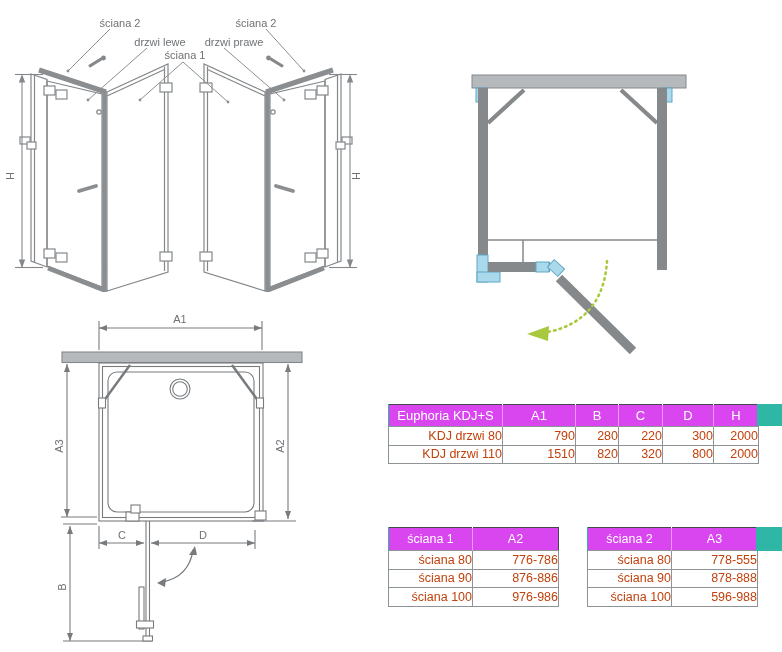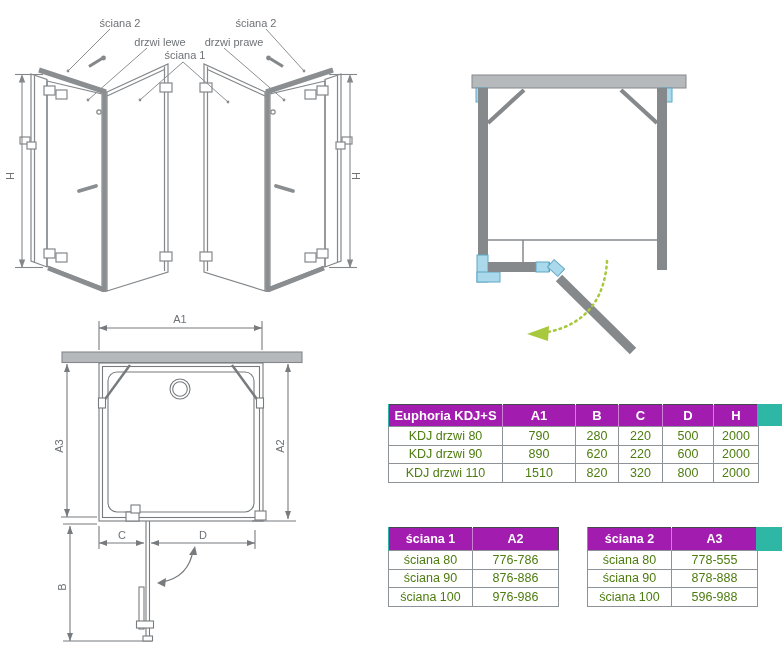--- a/index.html
+++ b/index.html
@@ -1,26 +1,26 @@
 <!DOCTYPE html>
 <html><head>
 <meta charset="utf-8">
 <style>
   html,body{margin:0;padding:0;background:#ffffff;}
   .canvas{position:relative;width:782px;height:652px;background:#fff;overflow:hidden;
           font-family:"Liberation Sans",sans-serif;}
   svg{position:absolute;left:0;top:0;}
   svg text{font-family:"Liberation Sans",sans-serif;fill:#6e7276;font-size:11px;}
   .tbl{position:absolute;border-collapse:collapse;table-layout:fixed;background:#fff;}
-  .tbl th{background:#a21caf;color:#ffffff;font-weight:bold;font-size:13px;
+  .tbl th{background:#d946ef;color:#ffffff;font-weight:normal;font-size:13px;
           border-left:1px solid rgba(255,255,255,.45);padding:2px 0;height:17px;}
   .tbl th:first-child{border-left:1px solid #2fb7a5;}
   .tbl{border:1px solid #45494b;}
   .tbl thead tr{border-bottom:1px solid #45494b;}
-  .tbl td{border:1px solid #8d9396;color:#4d7c0f;font-size:12.5px;text-align:center;
+  .tbl td{border:1px solid #8d9396;color:#c2410c;font-size:12.5px;text-align:right;
           padding:0;height:17.5px;}
   .small-tbl th{font-size:12.5px;height:18px;}
   .teal-ext{position:absolute;background:#2fb7a5;}
 </style>
 </head>
 <body>
 
 <div class="canvas">
 
 <svg width="782" height="652" viewBox="0 0 782 652">
@@ -205,29 +205,21 @@
       <th>D</th>
       <th>H</th>
     </tr>
   </thead>
   <tbody>
     <tr>
       <td>KDJ drzwi 80</td>
       <td>790</td>
       <td>280</td>
       <td>220</td>
-      <td>500</td>
-      <td>2000</td>
-    </tr>
-    <tr>
-      <td>KDJ drzwi 90</td>
-      <td>890</td>
-      <td>620</td>
-      <td>220</td>
-      <td>600</td>
+      <td>300</td>
       <td>2000</td>
     </tr>
     <tr>
       <td>KDJ drzwi 110</td>
       <td>1510</td>
       <td>820</td>
       <td>320</td>
       <td>800</td>
       <td>2000</td>
     </tr>

